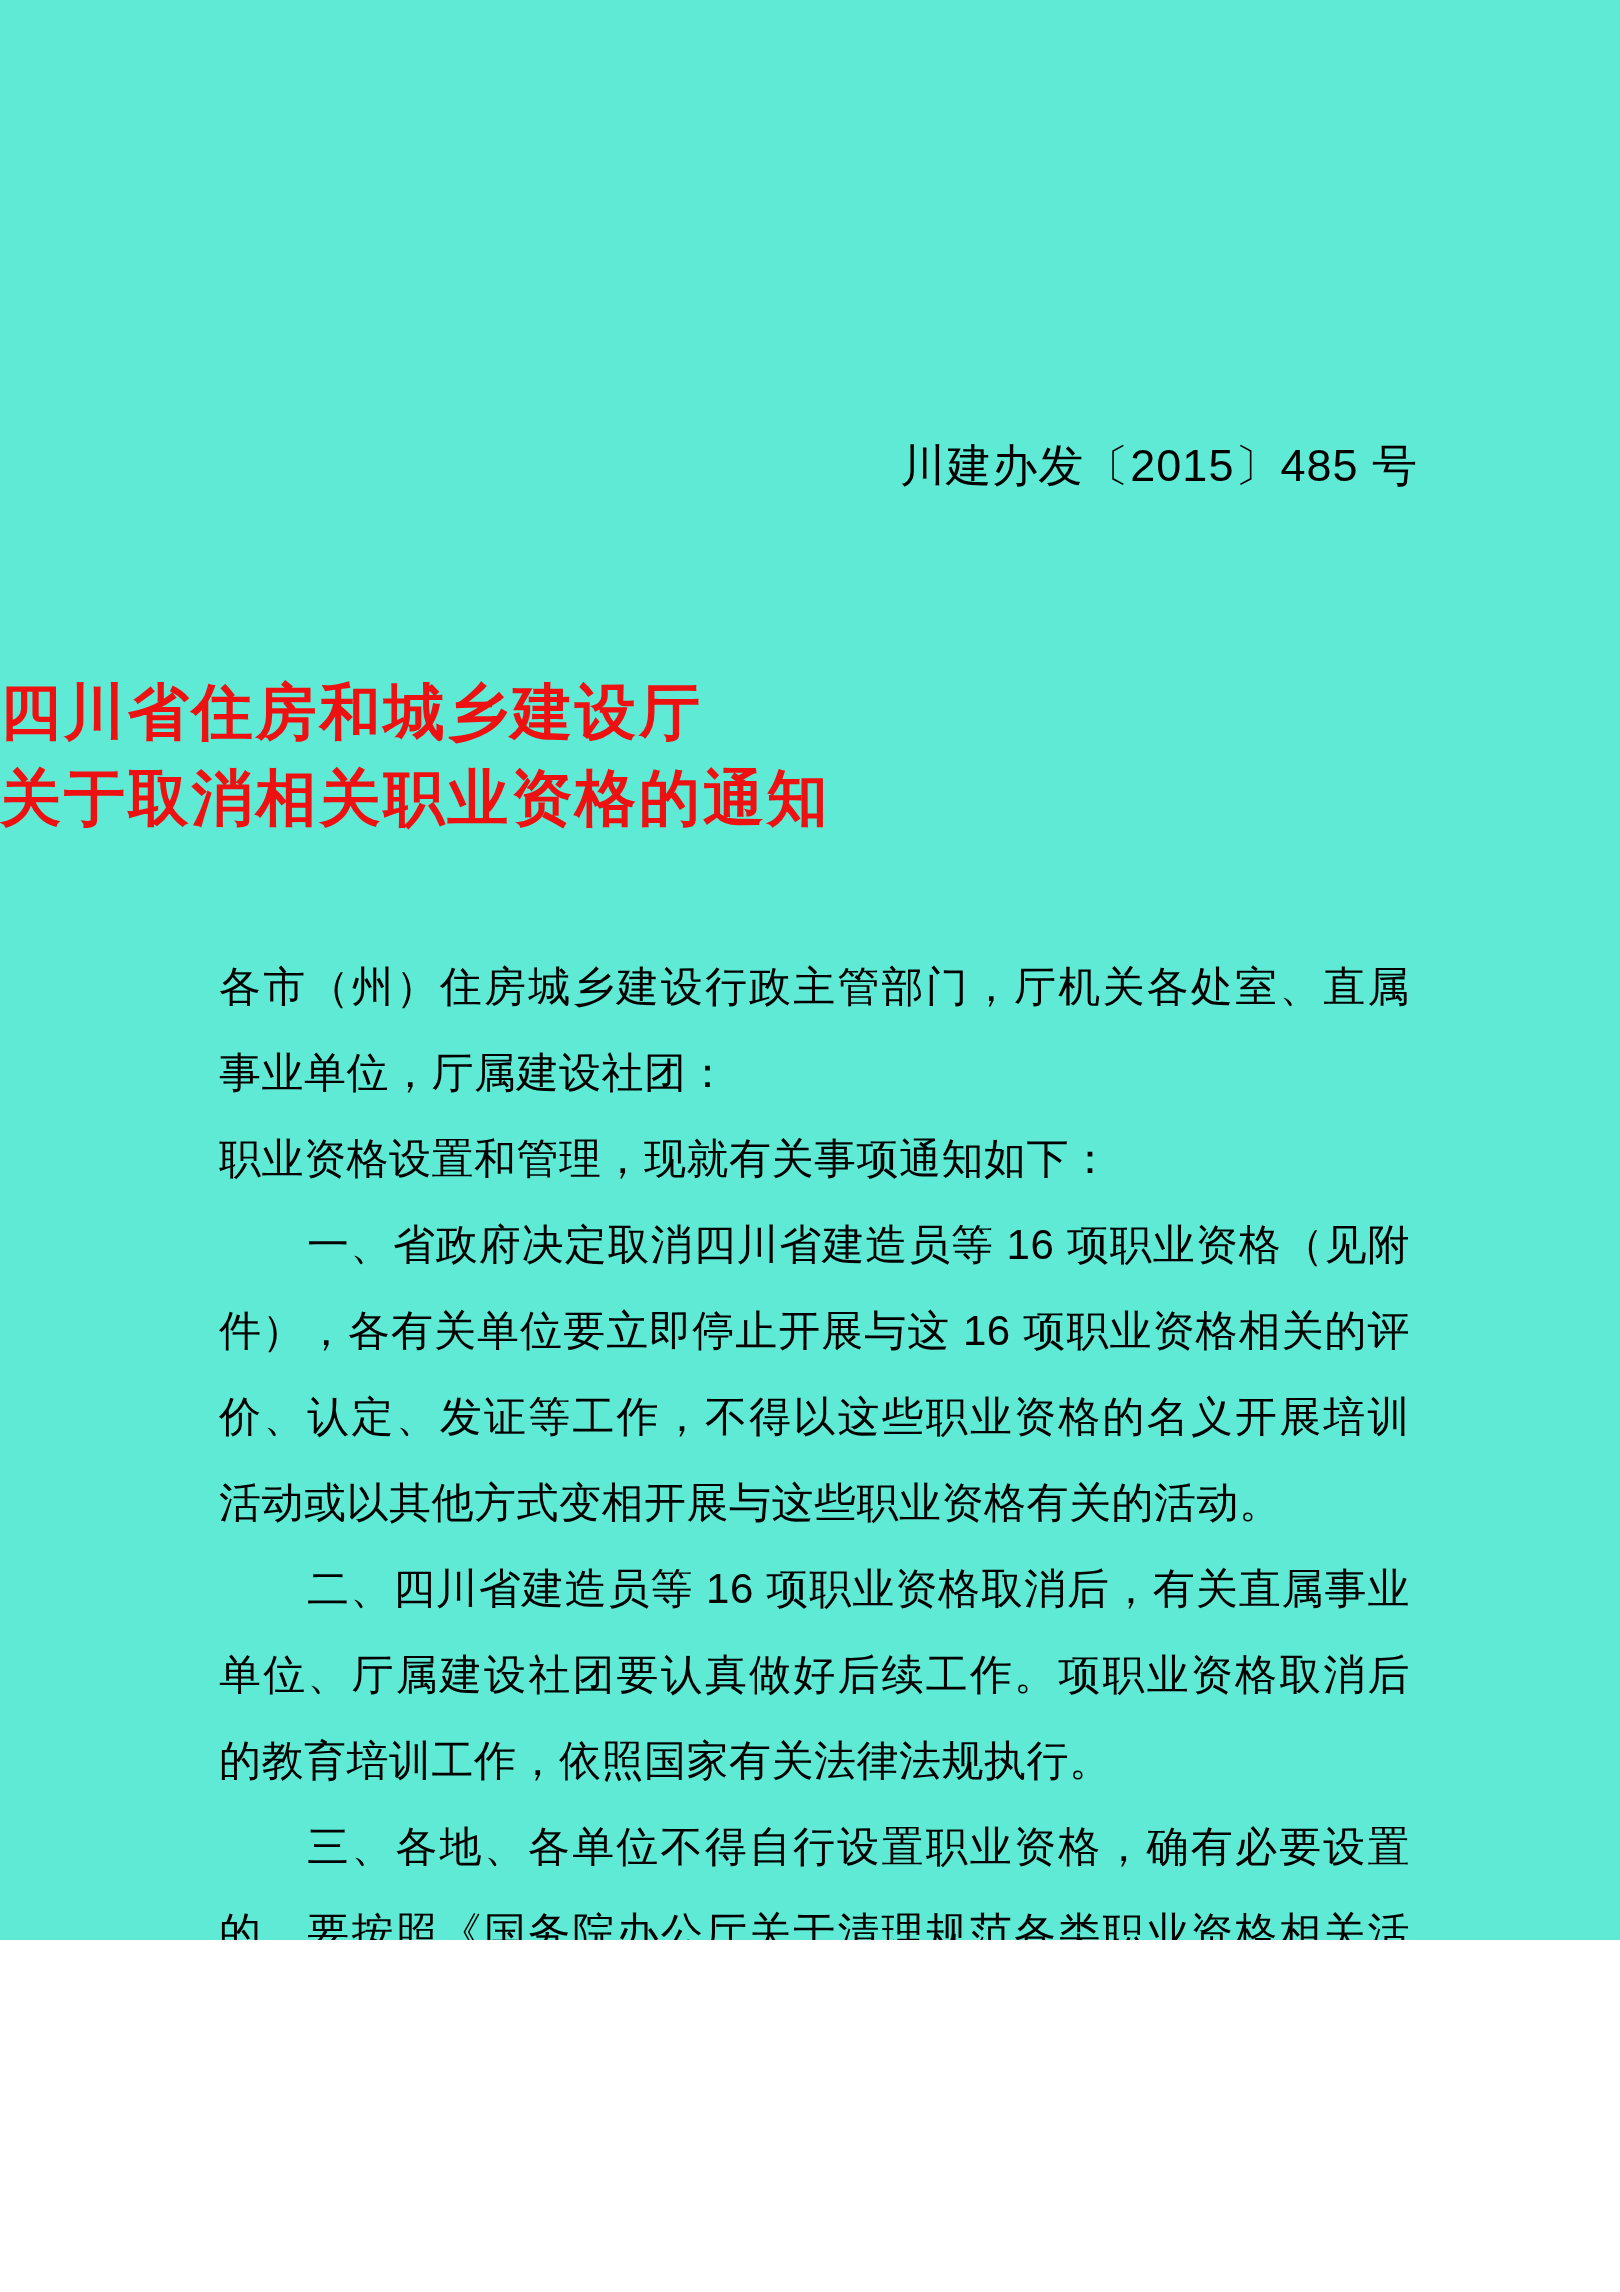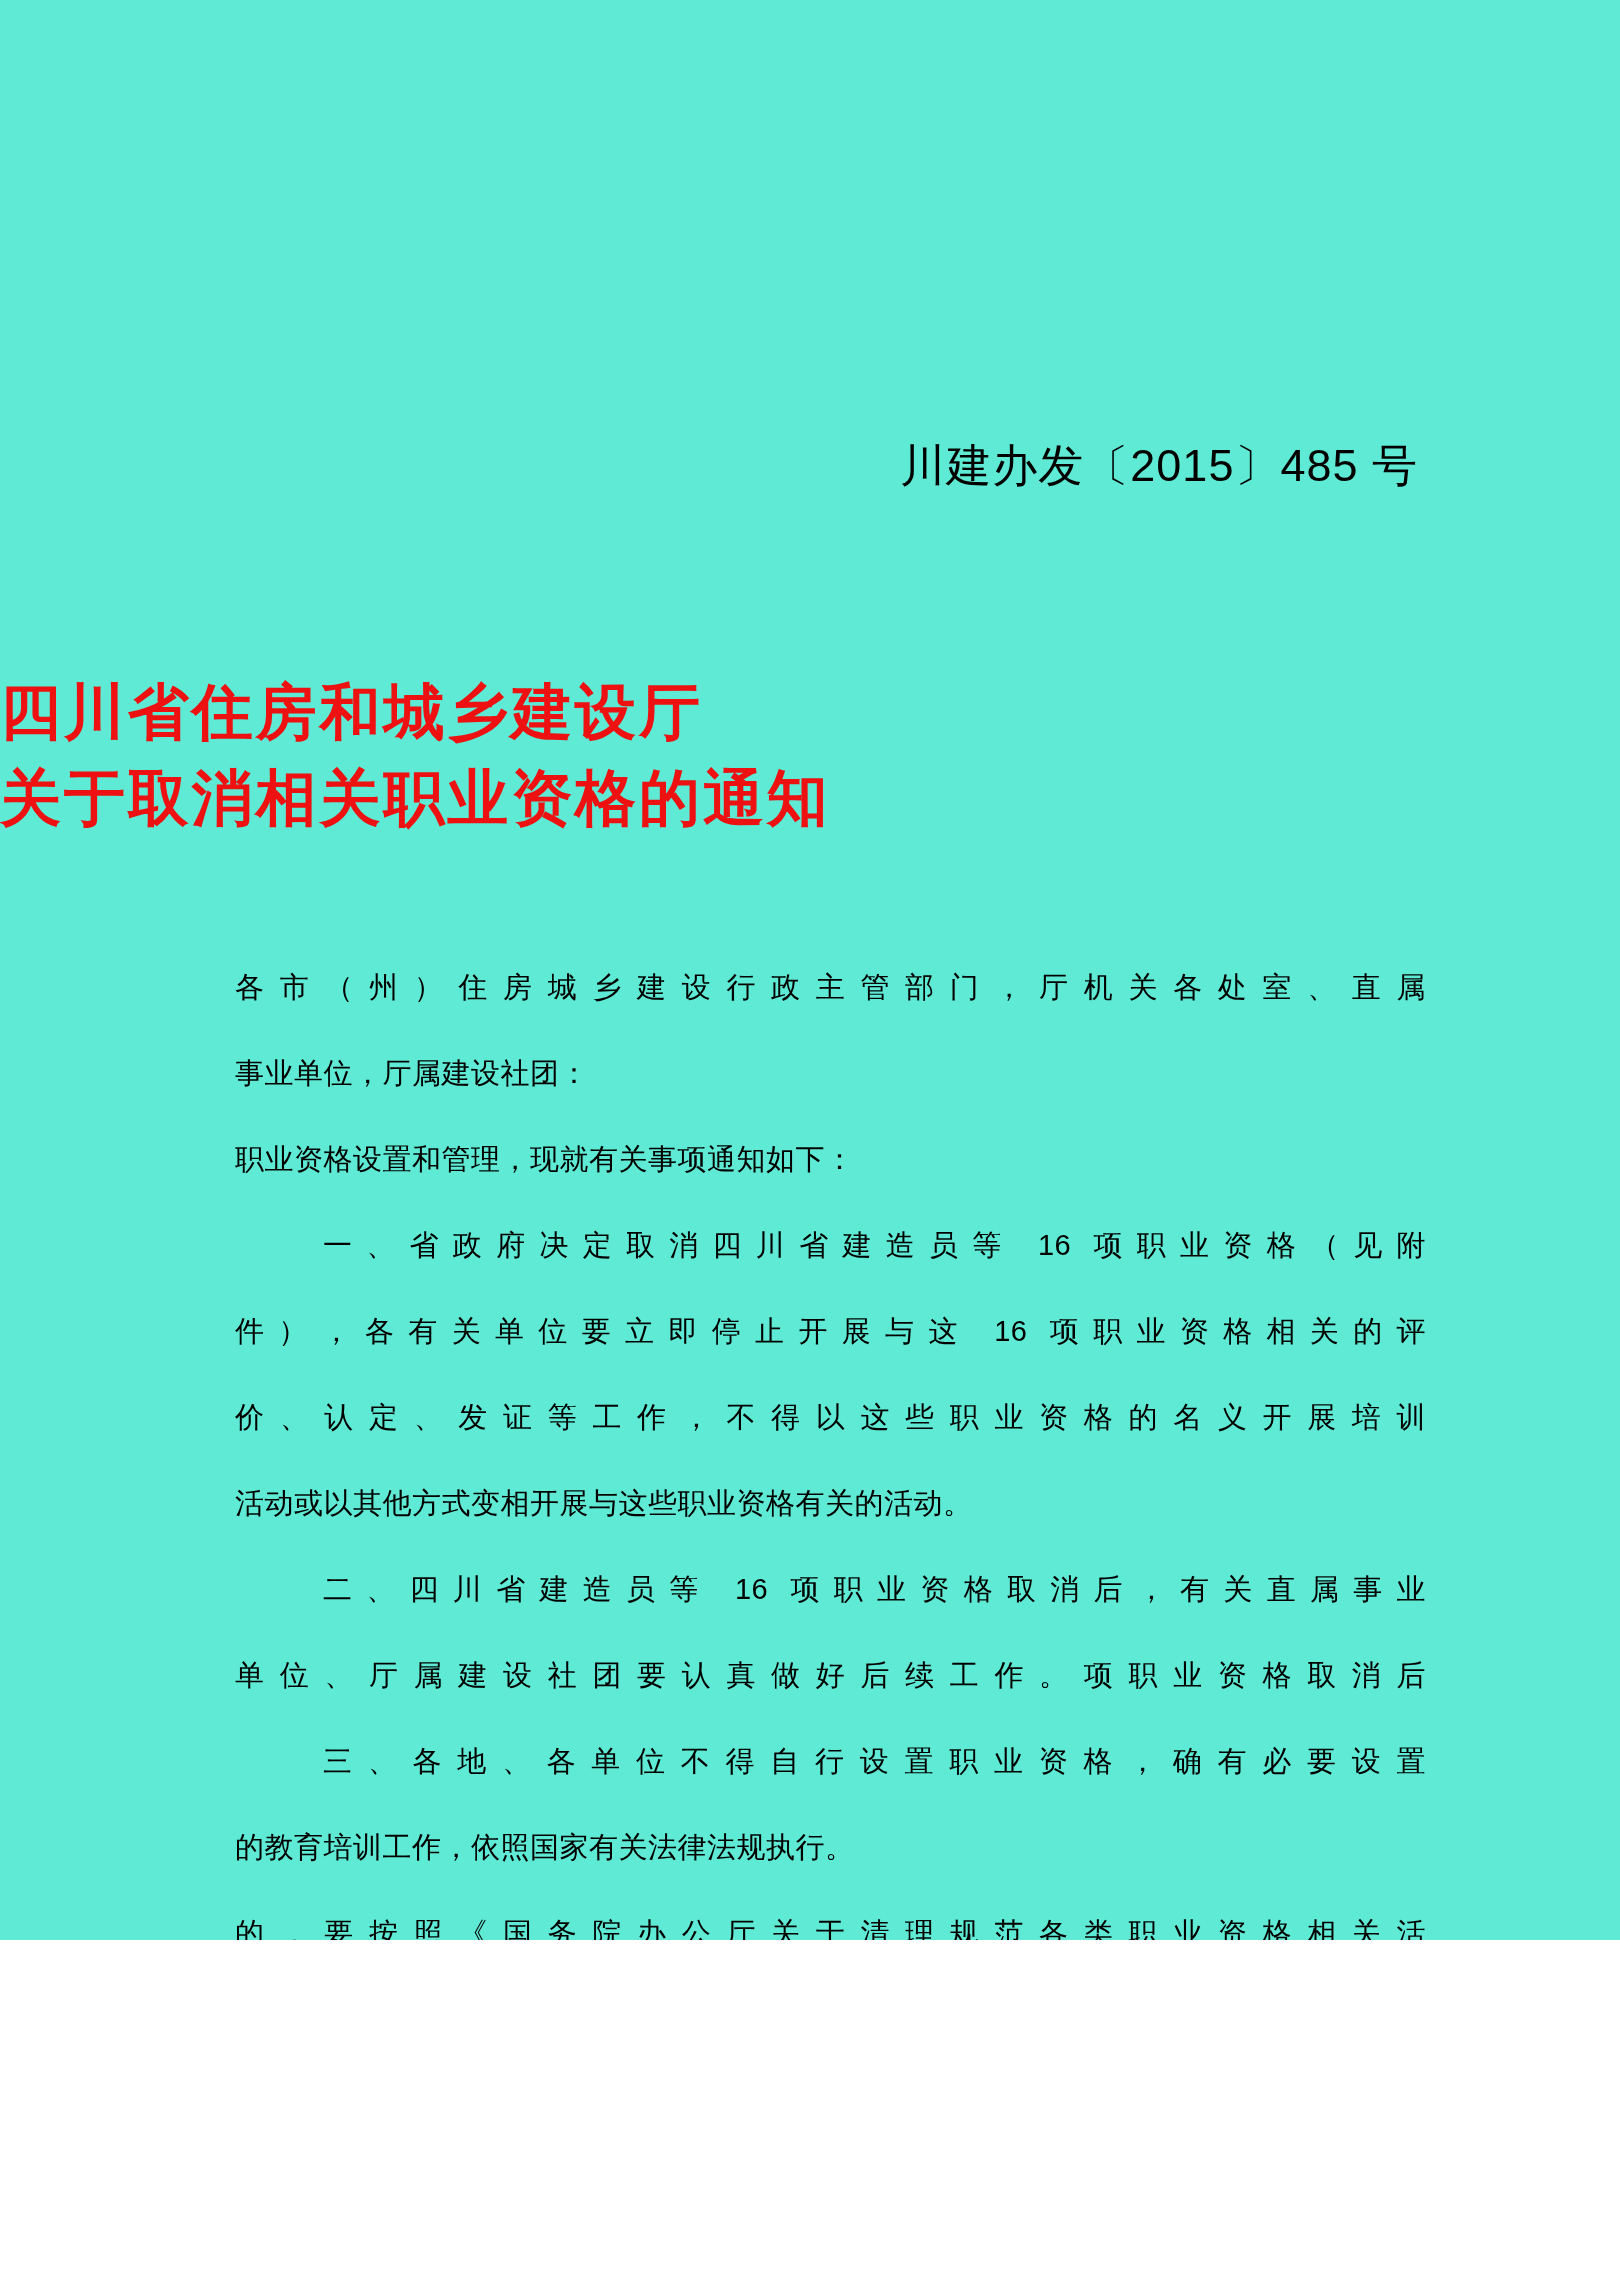--- a/index.html
+++ b/index.html
@@ -37,22 +37,21 @@
     font-weight: bold;
     font-size: 61px;
     line-height: 86px;
     letter-spacing: 2.9px;
   }
   .body-text {
     position: absolute;
     top: 944px;
     left: 219px;
     width: 1191px;
-    font-size: 29px;
-    margin-left: 16px;
+    font-size: 42px;
   }
   .line {
     height: 86px;
     line-height: 86px;
     text-align: left;
     letter-spacing: 0.5px;
   }
   .line.justify {
     text-align: justify;
     text-align-last: justify;
@@ -120,22 +119,22 @@
   <div class="body-text">
     <div class="line justify">各市（州）住房城乡建设行政主管部门，厅机关各处室、直属</div>
     <div class="line">事业单位，厅属建设社团：</div>
     <div class="line">职业资格设置和管理，现就有关事项通知如下：</div>
     <div class="line justify indent">一、省政府决定取消四川省建造员等 16 项职业资格（见附</div>
     <div class="line justify">件），各有关单位要立即停止开展与这 16 项职业资格相关的评</div>
     <div class="line justify">价、认定、发证等工作，不得以这些职业资格的名义开展培训</div>
     <div class="line">活动或以其他方式变相开展与这些职业资格有关的活动。</div>
     <div class="line justify indent">二、四川省建造员等 16 项职业资格取消后，有关直属事业</div>
     <div class="line justify">单位、厅属建设社团要认真做好后续工作。项职业资格取消后</div>
+    <div class="line">的教育培训工作，依照国家有关法律法规执行。</div>
     <div class="line justify indent">三、各地、各单位不得自行设置职业资格，确有必要设置</div>
-    <div class="line">的教育培训工作，依照国家有关法律法规执行。</div>
     <div class="line justify">的，要按照《国务院办公厅关于清理规范各类职业资格相关活</div>
   </div>
 
   <div class="page-number">1</div>
 
   <div class="logo">
     <svg class="logo-mark" viewBox="0 0 48 52" xmlns="http://www.w3.org/2000/svg">
 
       <path fill="#d3281d" d="M24 2 C12.3 2 3.5 11 3.5 22.5 L3.5 30 L12.5 30 L12.5 23.5
                C12.5 16.5 17.5 11.5 24 11.5 C30.5 11.5 35.5 16.5 35.5 23.5

